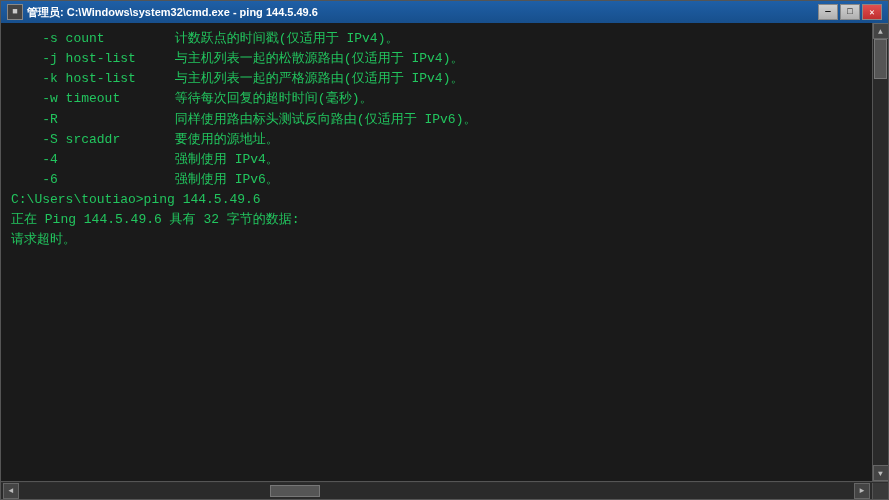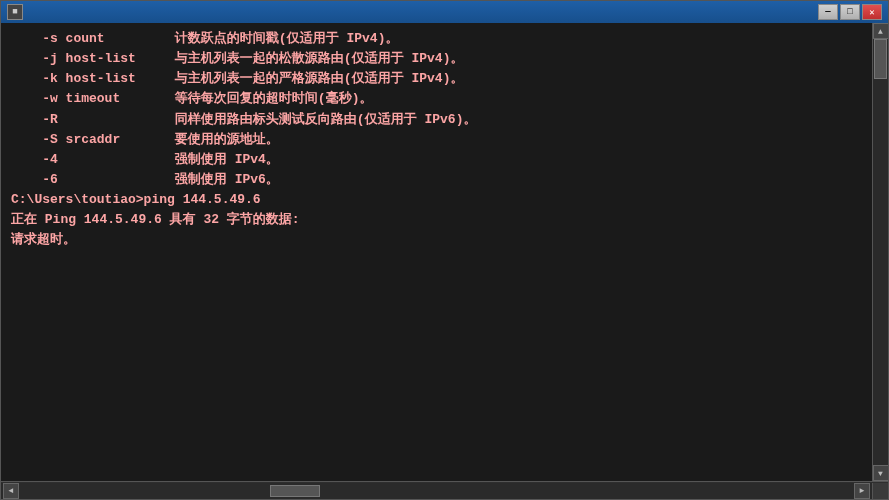--- a/index.html
+++ b/index.html
@@ -189,34 +189,34 @@
 
     .bottom-corner {
       width: 16px;
       height: 16px;
       background: #3a3a3a;
       border-left: 1px solid #555;
       flex-shrink: 0;
     }
 
     .cmd-line {
-      color: #fca5a5;
-      font-weight: bold;
+      color: #22c55e;
     }
   </style>
 </head>
 <body>
 
 <div class="window">
 
   <div class="title-bar">
     <div class="title-bar-left">
       <div class="title-bar-icon">
         <span>■</span>
       </div>
+      <span class="title-bar-text">管理员: C:\Windows\system32\cmd.exe - ping 144.5.49.6</span>
     </div>
     <div class="title-bar-buttons">
       <div class="tb-btn">—</div>
       <div class="tb-btn">□</div>
       <div class="tb-btn close">✕</div>
     </div>
   </div>
 
   <div class="cmd-body">
     <div class="cmd-content" id="cmd-content"><div class="cmd-line">    -s count         计数跃点的时间戳(仅适用于 IPv4)。</div><div class="cmd-line">    -j host-list     与主机列表一起的松散源路由(仅适用于 IPv4)。</div><div class="cmd-line">    -k host-list     与主机列表一起的严格源路由(仅适用于 IPv4)。</div><div class="cmd-line">    -w timeout       等待每次回复的超时时间(毫秒)。</div><div class="cmd-line">    -R               同样使用路由标头测试反向路由(仅适用于 IPv6)。</div><div class="cmd-line">    -S srcaddr       要使用的源地址。</div><div class="cmd-line">    -4               强制使用 IPv4。</div><div class="cmd-line">    -6               强制使用 IPv6。</div><div class="cmd-line"></div><div class="cmd-line"></div><div class="cmd-line">C:\Users\toutiao&gt;ping 144.5.49.6</div><div class="cmd-line"></div><div class="cmd-line">正在 Ping 144.5.49.6 具有 32 字节的数据:</div><div class="cmd-line">请求超时。</div></div>

